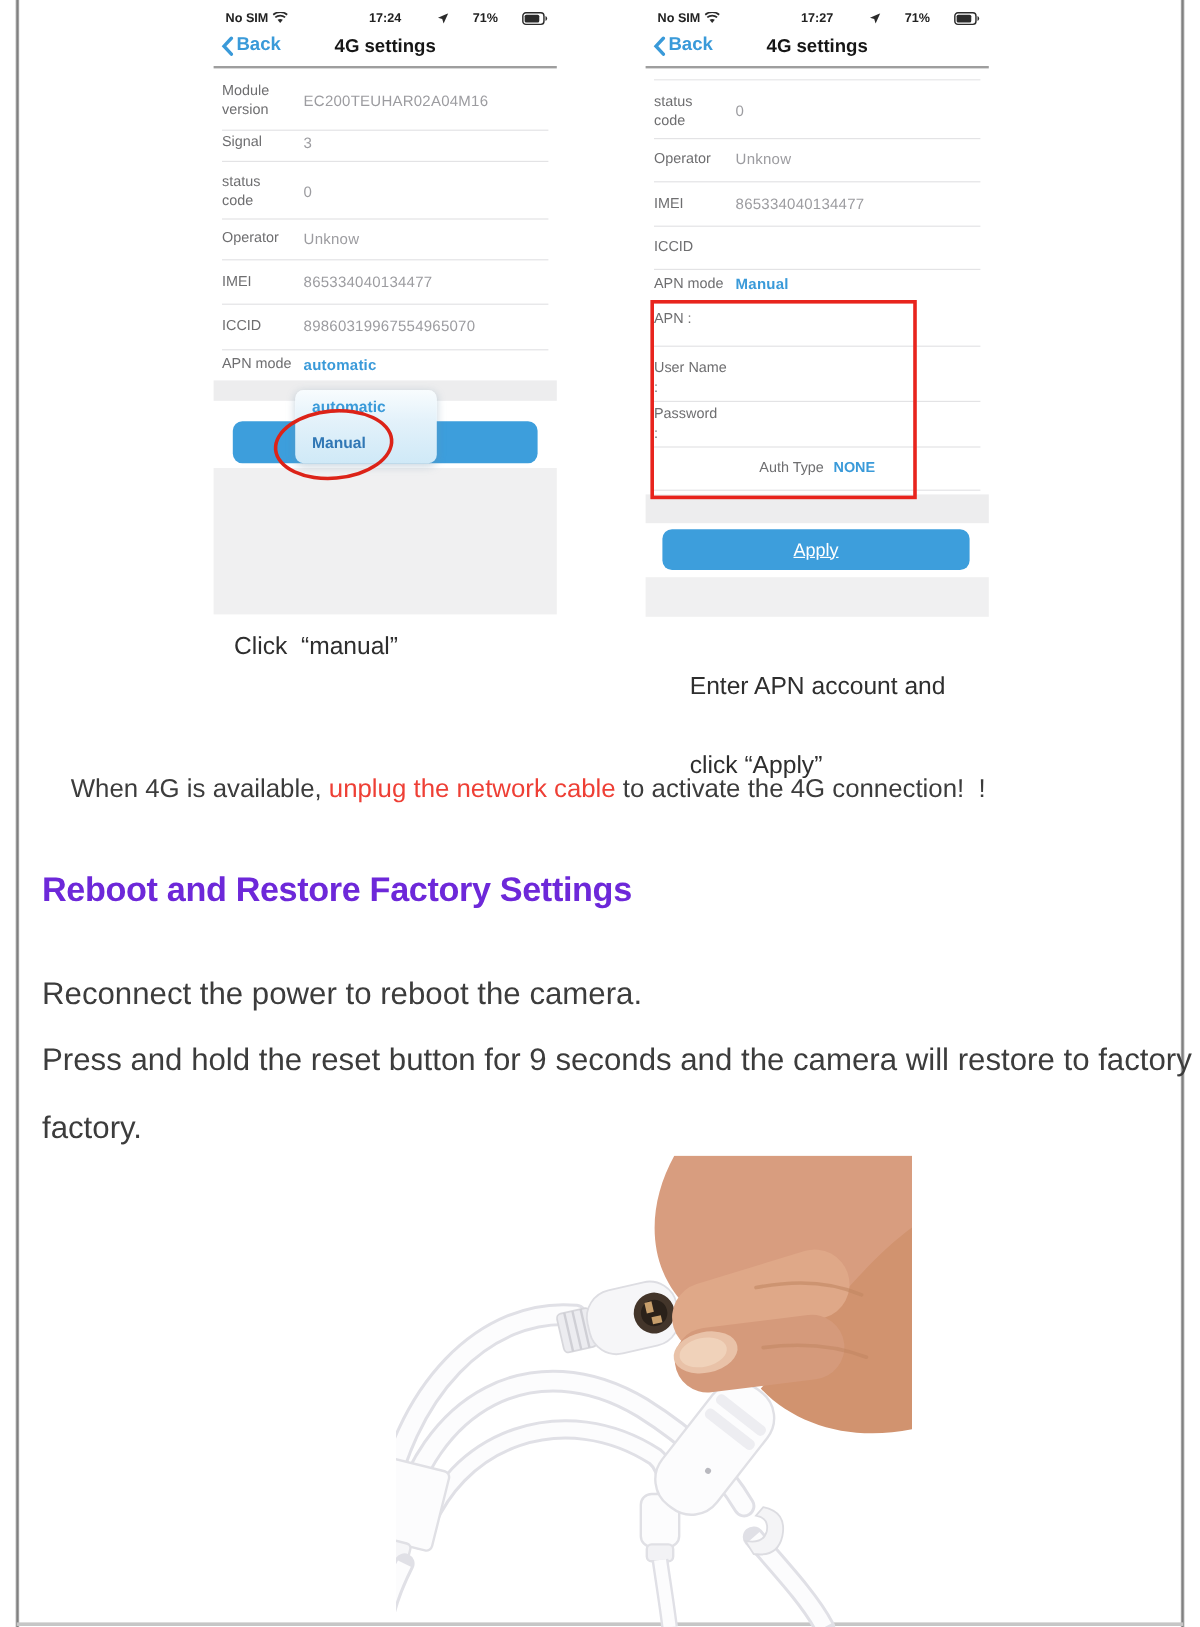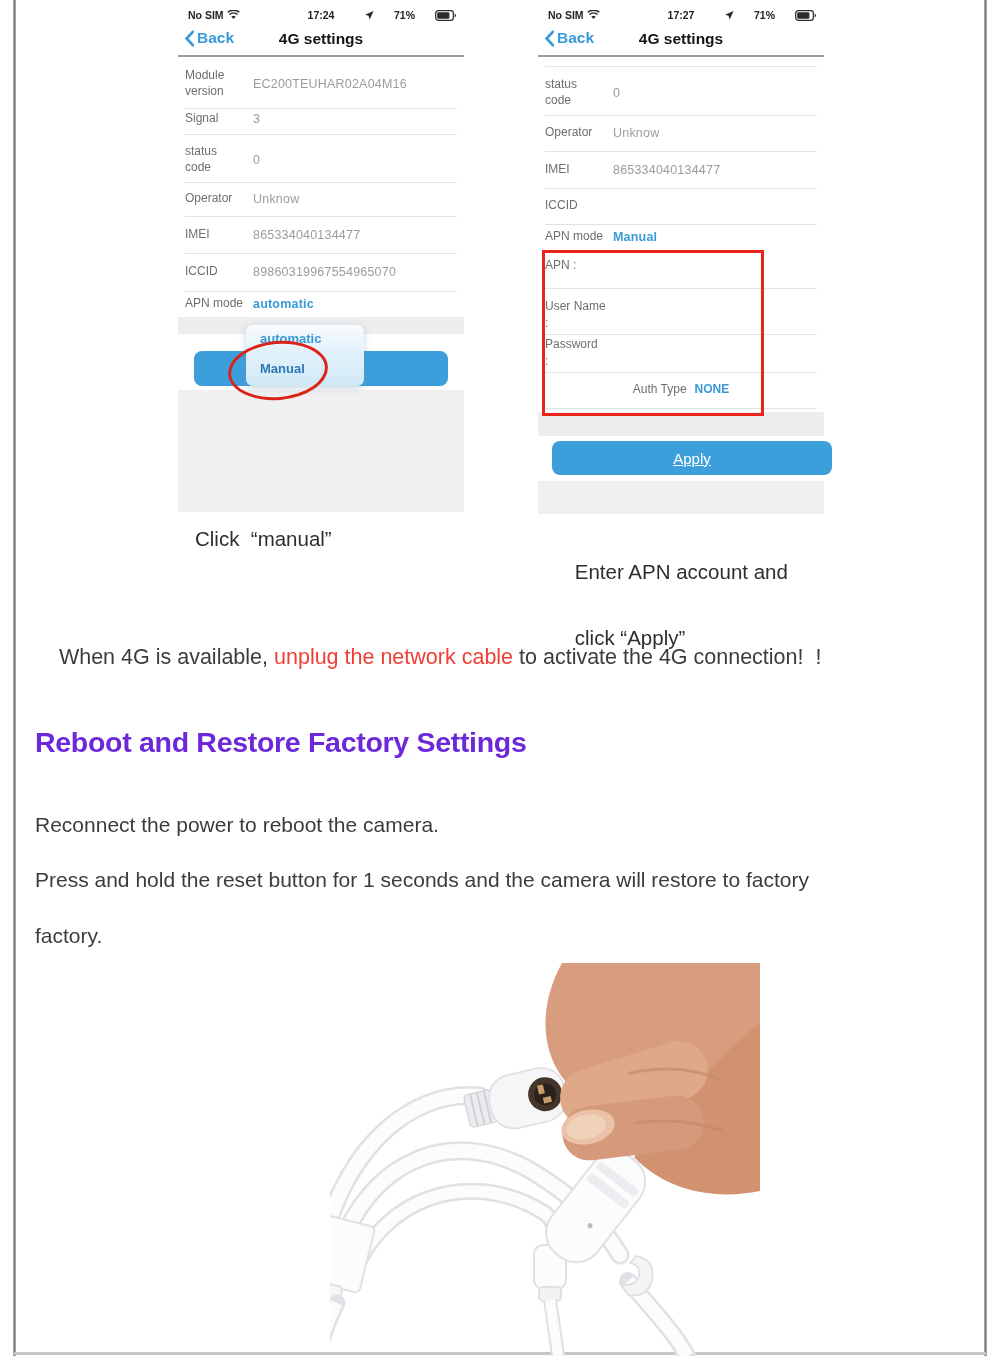--- a/index.html
+++ b/index.html
@@ -47,21 +47,21 @@
   .dd-opt1{position:absolute;left:14px;top:6px;font-size:13px;font-weight:700;color:#3a9ad9;}
   .dd-opt2{position:absolute;left:14px;top:36px;font-size:13px;font-weight:700;color:#3077b5;}
   .red-ellipse{position:absolute;left:50px;top:337px;width:94px;height:53px;border:3.5px solid #dc2318;
                border-radius:50%;transform:rotate(-5deg);z-index:5;}
 
   
   .caption{position:absolute;font-size:20.5px;color:#2e2e2e;white-space:pre-wrap;line-height:33px;}
   .note{position:absolute;left:35px;top:620px;font-size:21.5px;color:#3c3c3c;white-space:pre-wrap;}
   .note .red{color:#ee3f35;}
   .h2{position:absolute;left:35px;top:726px;font-size:28.5px;font-weight:700;color:#6d28d9;letter-spacing:-.3px;}
-  .para{position:absolute;left:35px;font-size:21px;color:#3c3c3c;white-space:pre-wrap;}
+  .para{position:absolute;left:35px;font-size:26px;color:#3c3c3c;white-space:pre-wrap;}
 
   .photo{position:absolute;left:330px;top:963px;width:430px;height:393px;overflow:hidden;}
 </style>
 </head>
 <body>
 
 <div class="page">
   <div class="vline left"></div>
   <div class="vline right"></div>
   <div class="hline-bottom"></div>
@@ -206,40 +206,40 @@
       <span>Password</span>
       <span class="bline2">:</span>
     </div>
     <div class="brow auth" style="top:368px;height:36px;">
       <span>Auth Type</span>
       <span class="auth-val">NONE</span>
     </div>
     <div class="red-box" style="left:4px;top:246px;width:216px;height:160px;"></div>
 
     <div class="gray-band" style="top:408px;height:24px;"></div>
-    <div class="apply-btn" style="left:14px;top:437px;width:280px;height:34px;text-decoration:underline;">
+    <div class="apply-btn" style="left:14px;top:437px;width:256px;height:34px;text-decoration:underline;">
       <span>Apply</span>
     </div>
     <div class="footer-gray" style="top:477px;height:33px;"></div>
   </div>
 
   <div class="caption" style="left:195px;top:522px;">Click  “manual”</div>
   <div class="caption" style="left:552px;top:522px;">
     <span>Enter APN account and</span><br>
     <span>click “Apply”</span>
   </div>
 
   <div class="note">
     <span>When 4G is available, </span><span class="red">unplug the network cable</span><span> to activate the 4G connection!  !</span>
   </div>
 
   <div class="h2">Reboot and Restore Factory Settings</div>
 
   <div class="para" style="top:813px;">Reconnect the power to reboot the camera.</div>
-  <div class="para" style="top:868px;">Press and hold the reset button for 1 seconds and the camera will restore to factory</div>
+  <div class="para" style="top:868px;">Press and hold the reset button for 9 seconds and the camera will restore to factory</div>
   <div class="para" style="top:924px;">factory.</div>
 
   <div class="photo">
     <svg width="430" height="393" viewBox="0 0 430 393">
 
       <g fill="none" stroke-linecap="round">
         <path d="M -12,305 C 5,195 75,126 150,133" stroke="#e0e0e6" stroke-width="19"></path>
         <path d="M -12,305 C 5,195 75,126 150,133" stroke="#fcfcfd" stroke-width="14"></path>
         <path d="M 2,312 C 25,205 115,156 205,210 C 248,237 272,262 290,292" stroke="#e0e0e6" stroke-width="19"></path>
         <path d="M 2,312 C 25,205 115,156 205,210 C 248,237 272,262 290,292" stroke="#fcfcfd" stroke-width="14"></path>

